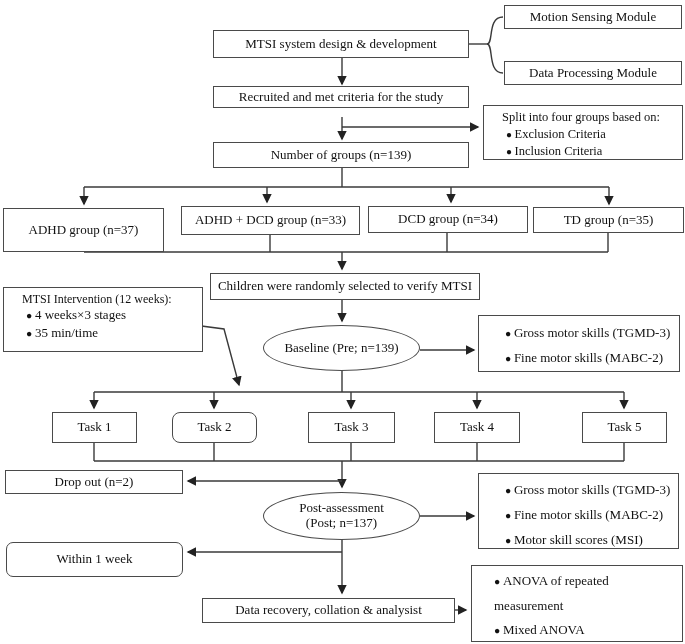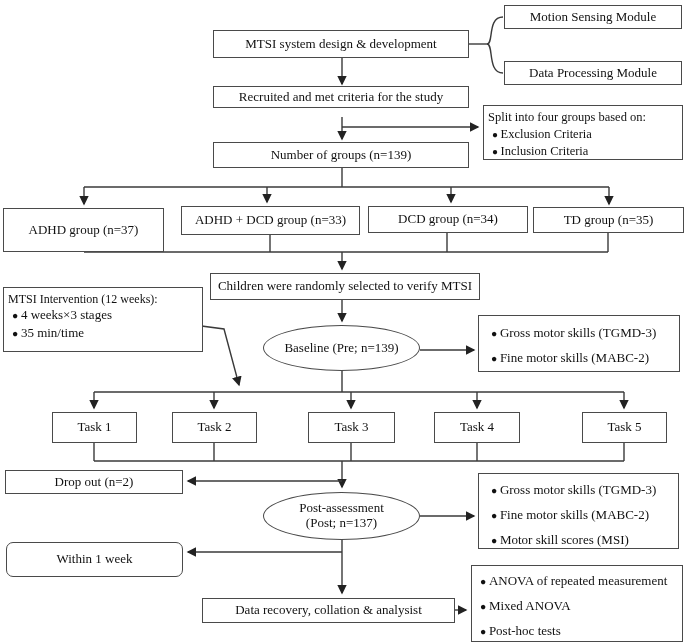--- a/index.html
+++ b/index.html
@@ -9,21 +9,21 @@
     overflow:hidden;
   }
   #wires { position:absolute; left:0; top:0; z-index:0; }
   .box {
     position:absolute; box-sizing:border-box;
     border:1.5px solid #4a4a4a; background:#ffffff;
     display:flex; align-items:center; justify-content:center;
     text-align:center; font-size:13px; line-height:1.15; z-index:1;
   }
   .ellipse { border-radius:50%; flex-direction:column; }
-  .list { display:block; text-align:left; padding:3px 6px 3px 4px; }
+  .list { display:block; text-align:left; padding:3px 6px 3px 18px; }
   .ltitle { font-size:12.5px; line-height:17px; }
   .bitem  { font-size:12.5px; line-height:17px; padding-left:4px; }
   .bitem::before { content:"● "; font-size:0.8em; }
   .measures .bitem { line-height:24px; font-size:13px; padding-left:8px; }
   .analysis .bitem { line-height:24px; font-size:13px; padding-left:4px; }
   .iv .ltitle { font-size:12px; line-height:16px; }
   .iv .bitem  { font-size:13px; line-height:16.5px; }
 </style>
 </head>
 <body>
@@ -124,21 +124,21 @@
   </div>
 
   <div class="box ellipse" style="left:263px; top:325px; width:157px; height:46px;">Baseline (Pre; n=139)</div>
 
   <div class="box list measures" style="left:478px; top:315px; width:202px; height:57px; padding-top:5px;">
     <div class="bitem">Gross motor skills (TGMD-3)</div>
     <div class="bitem">Fine motor skills (MABC-2)</div>
   </div>
 
   <div class="box" style="left:52px; top:412px; width:85px; height:31px;">Task 1</div>
-  <div class="box" style="left:172px; top:412px; width:85px; height:31px;">Task 2</div>
+  <div class="box" style="left:172px; top:412px; width:85px; height:31px;border-radius:8px;">Task 2</div>
   <div class="box" style="left:308px; top:412px; width:87px; height:31px;">Task 3</div>
   <div class="box" style="left:434px; top:412px; width:86px; height:31px;">Task 4</div>
   <div class="box" style="left:582px; top:412px; width:85px; height:31px;">Task 5</div>
 
   <div class="box" style="left:5px; top:470px; width:178px; height:24px;">Drop out (n=2)</div>
 
   <div class="box ellipse" style="left:263px; top:492px; width:157px; height:48px;">
     <div>Post-assessment</div>
     <div>(Post; n=137)</div>
   </div>

